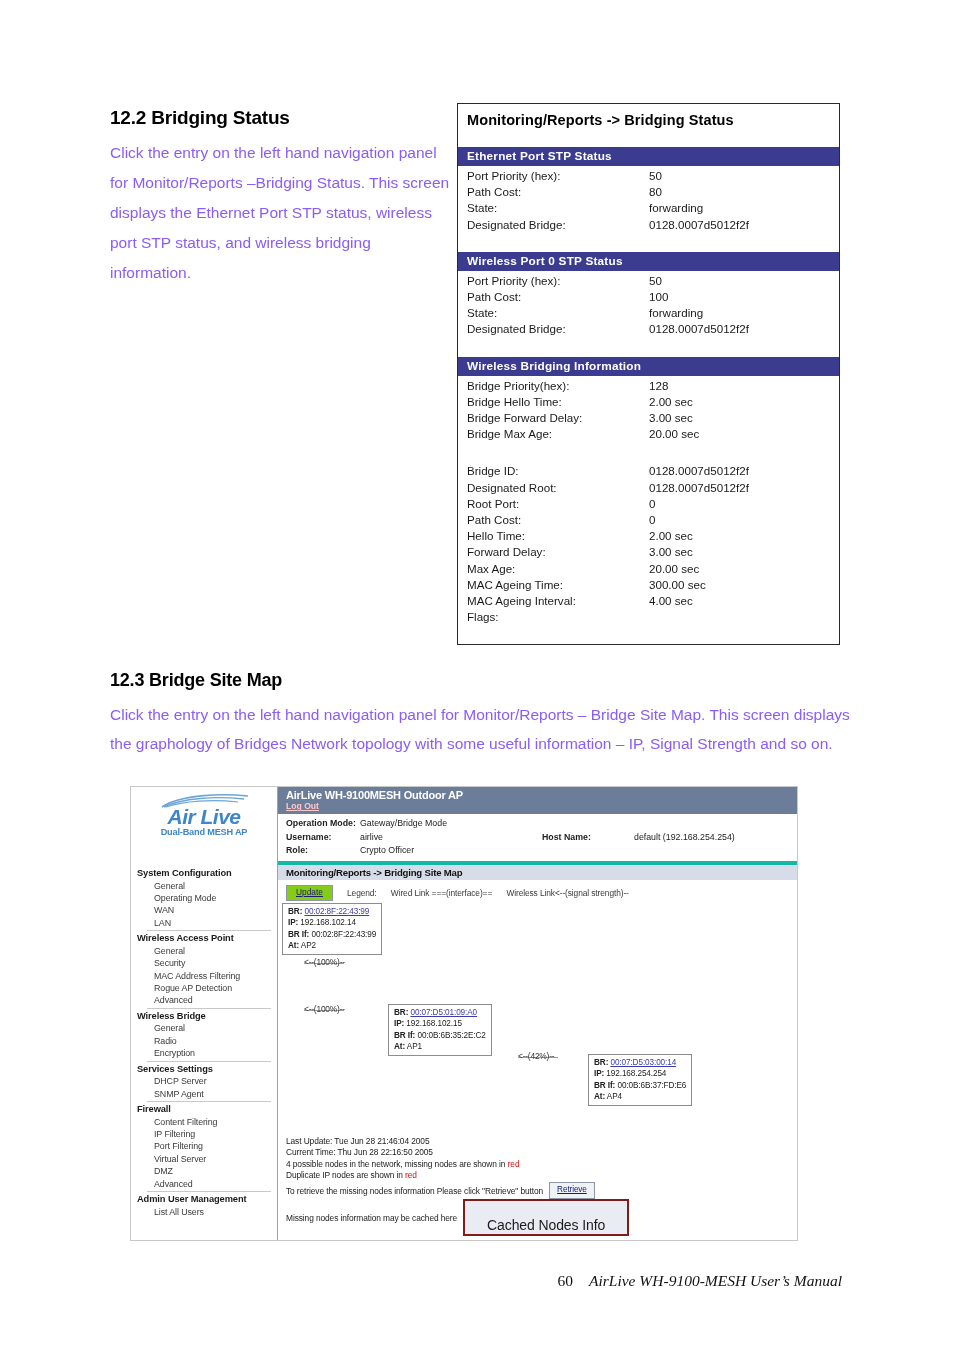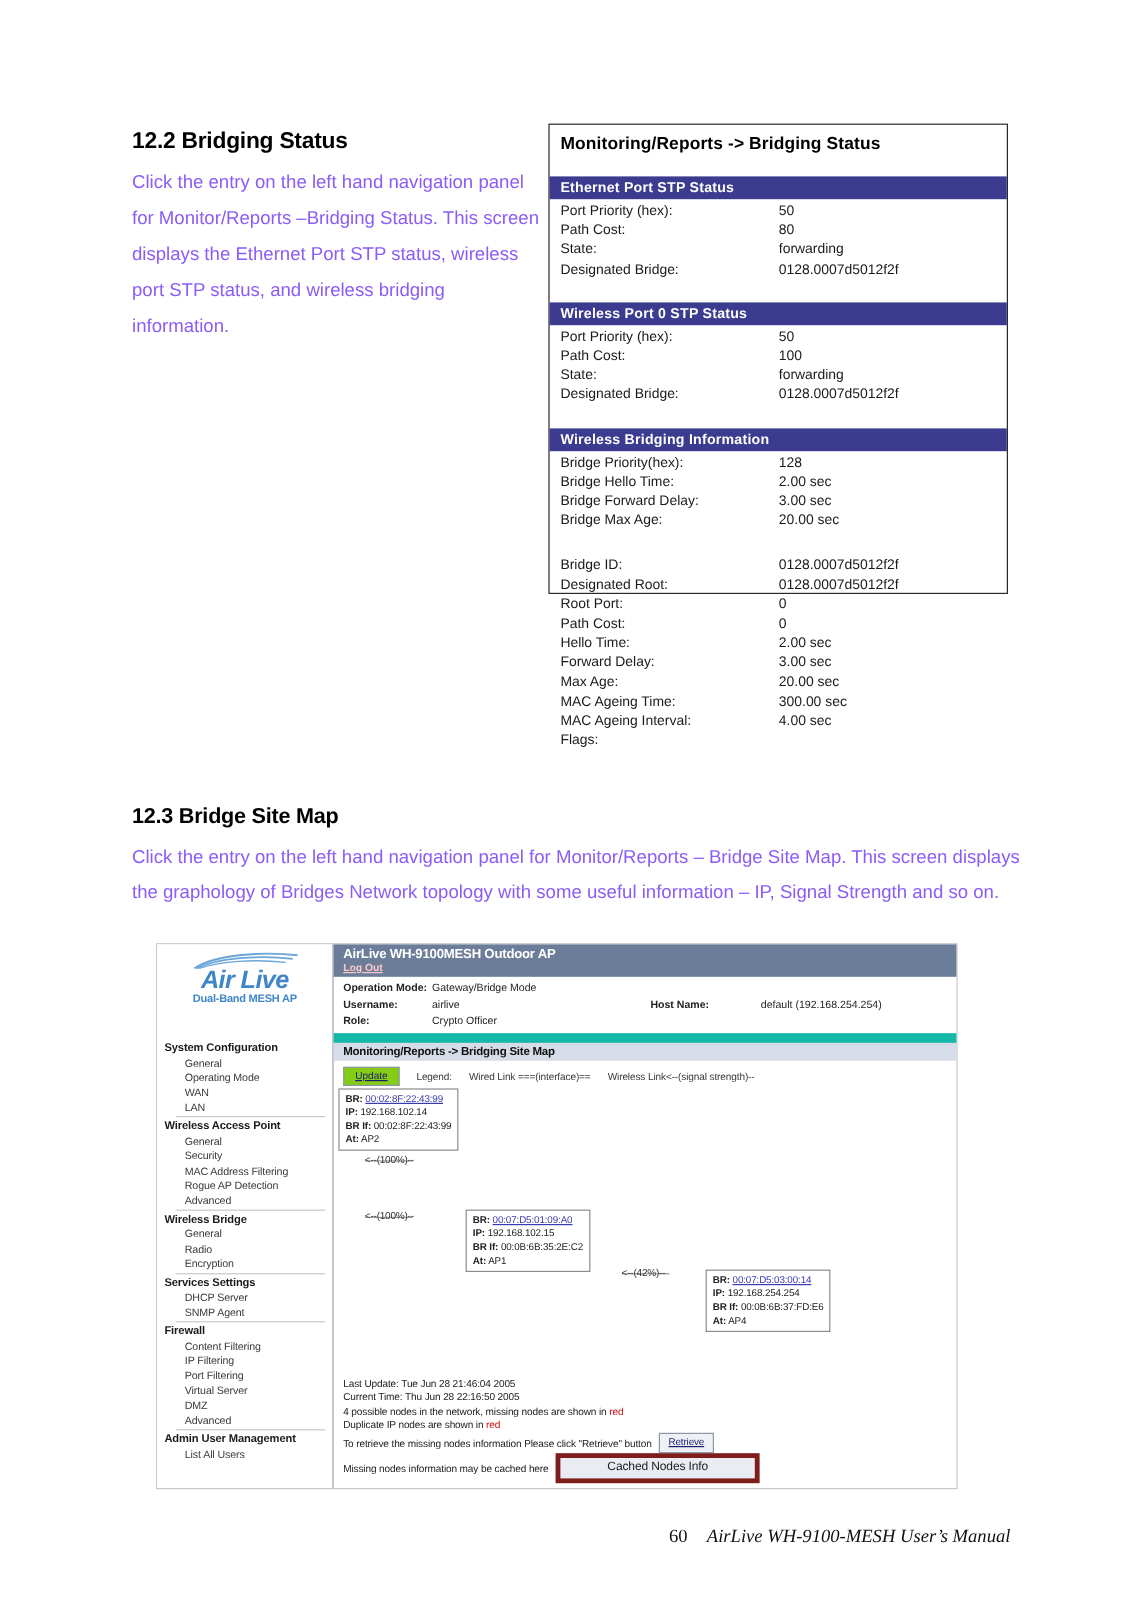--- a/index.html
+++ b/index.html
@@ -35,21 +35,21 @@
 
   #sec123-title { left: 110px; top: 670px; font-size: 18px; }
   #sec123-body  { left: 110px; top: 700px; width: 742px; line-height: 29px; }
 
   
   #panel-bridging-status {
     position: absolute;
     left: 457px;
     top: 103px;
     width: 383px;
-    height: 392px;
+    height: 542px;
     border: 1px solid #2a2a2a;
     background: #fff;
     box-sizing: border-box;
     font-size: 11.6px;
     color: #1a1a1a;
   }
   .panel-title {
     font-size: 14.5px;
     font-weight: bold;
     padding: 8px 0 0 9px;
@@ -174,21 +174,21 @@
   .info-row {
     display: flex;
     line-height: 13.6px;
   }
   .info-label { width: 74px; font-weight: bold; flex: none; }
   .info-value { width: 182px; flex: none; }
   .info-label2 { width: 92px; font-weight: bold; flex: none; }
   .info-value2 { flex: 1; }
   #breadcrumb-bar {
     background: #d6dde8;
-    border-top: 8px solid #14b8a6;
+    border-top: 4px solid #14b8a6;
     font-size: 9.6px;
     font-weight: bold;
     padding: 2px 0 2px 8px;
     color: #111;
     letter-spacing: -0.2px;
   }
   #toolbar {
     display: flex;
     align-items: center;
     padding: 5px 0 0 8px;
@@ -260,25 +260,25 @@
   }
   .ftr-btn {
     font-size: 8.2px;
     color: #1b1b6e;
     background: #eef1f6;
     border: 1px solid #8d97a6;
     padding: 0px 7px 1px 7px;
     text-decoration: underline;
   }
   .ftr-btn-wide {
-    font-size: 10px;
+    font-size: 14px;
     color: #1b1b1b;
     background: #e9edf3;
-    border: 4px solid #7f1d1d;
-    padding: 1px 16px 2px 16px;
+    border: 2px solid #7f1d1d;
+    padding: 17px 16px 2px 16px;
     min-width: 130px;
     text-align: center;
   }
 
   
   #page-footer {
     position: absolute;
     left: 0;
     top: 1272px;
     width: 954px;

